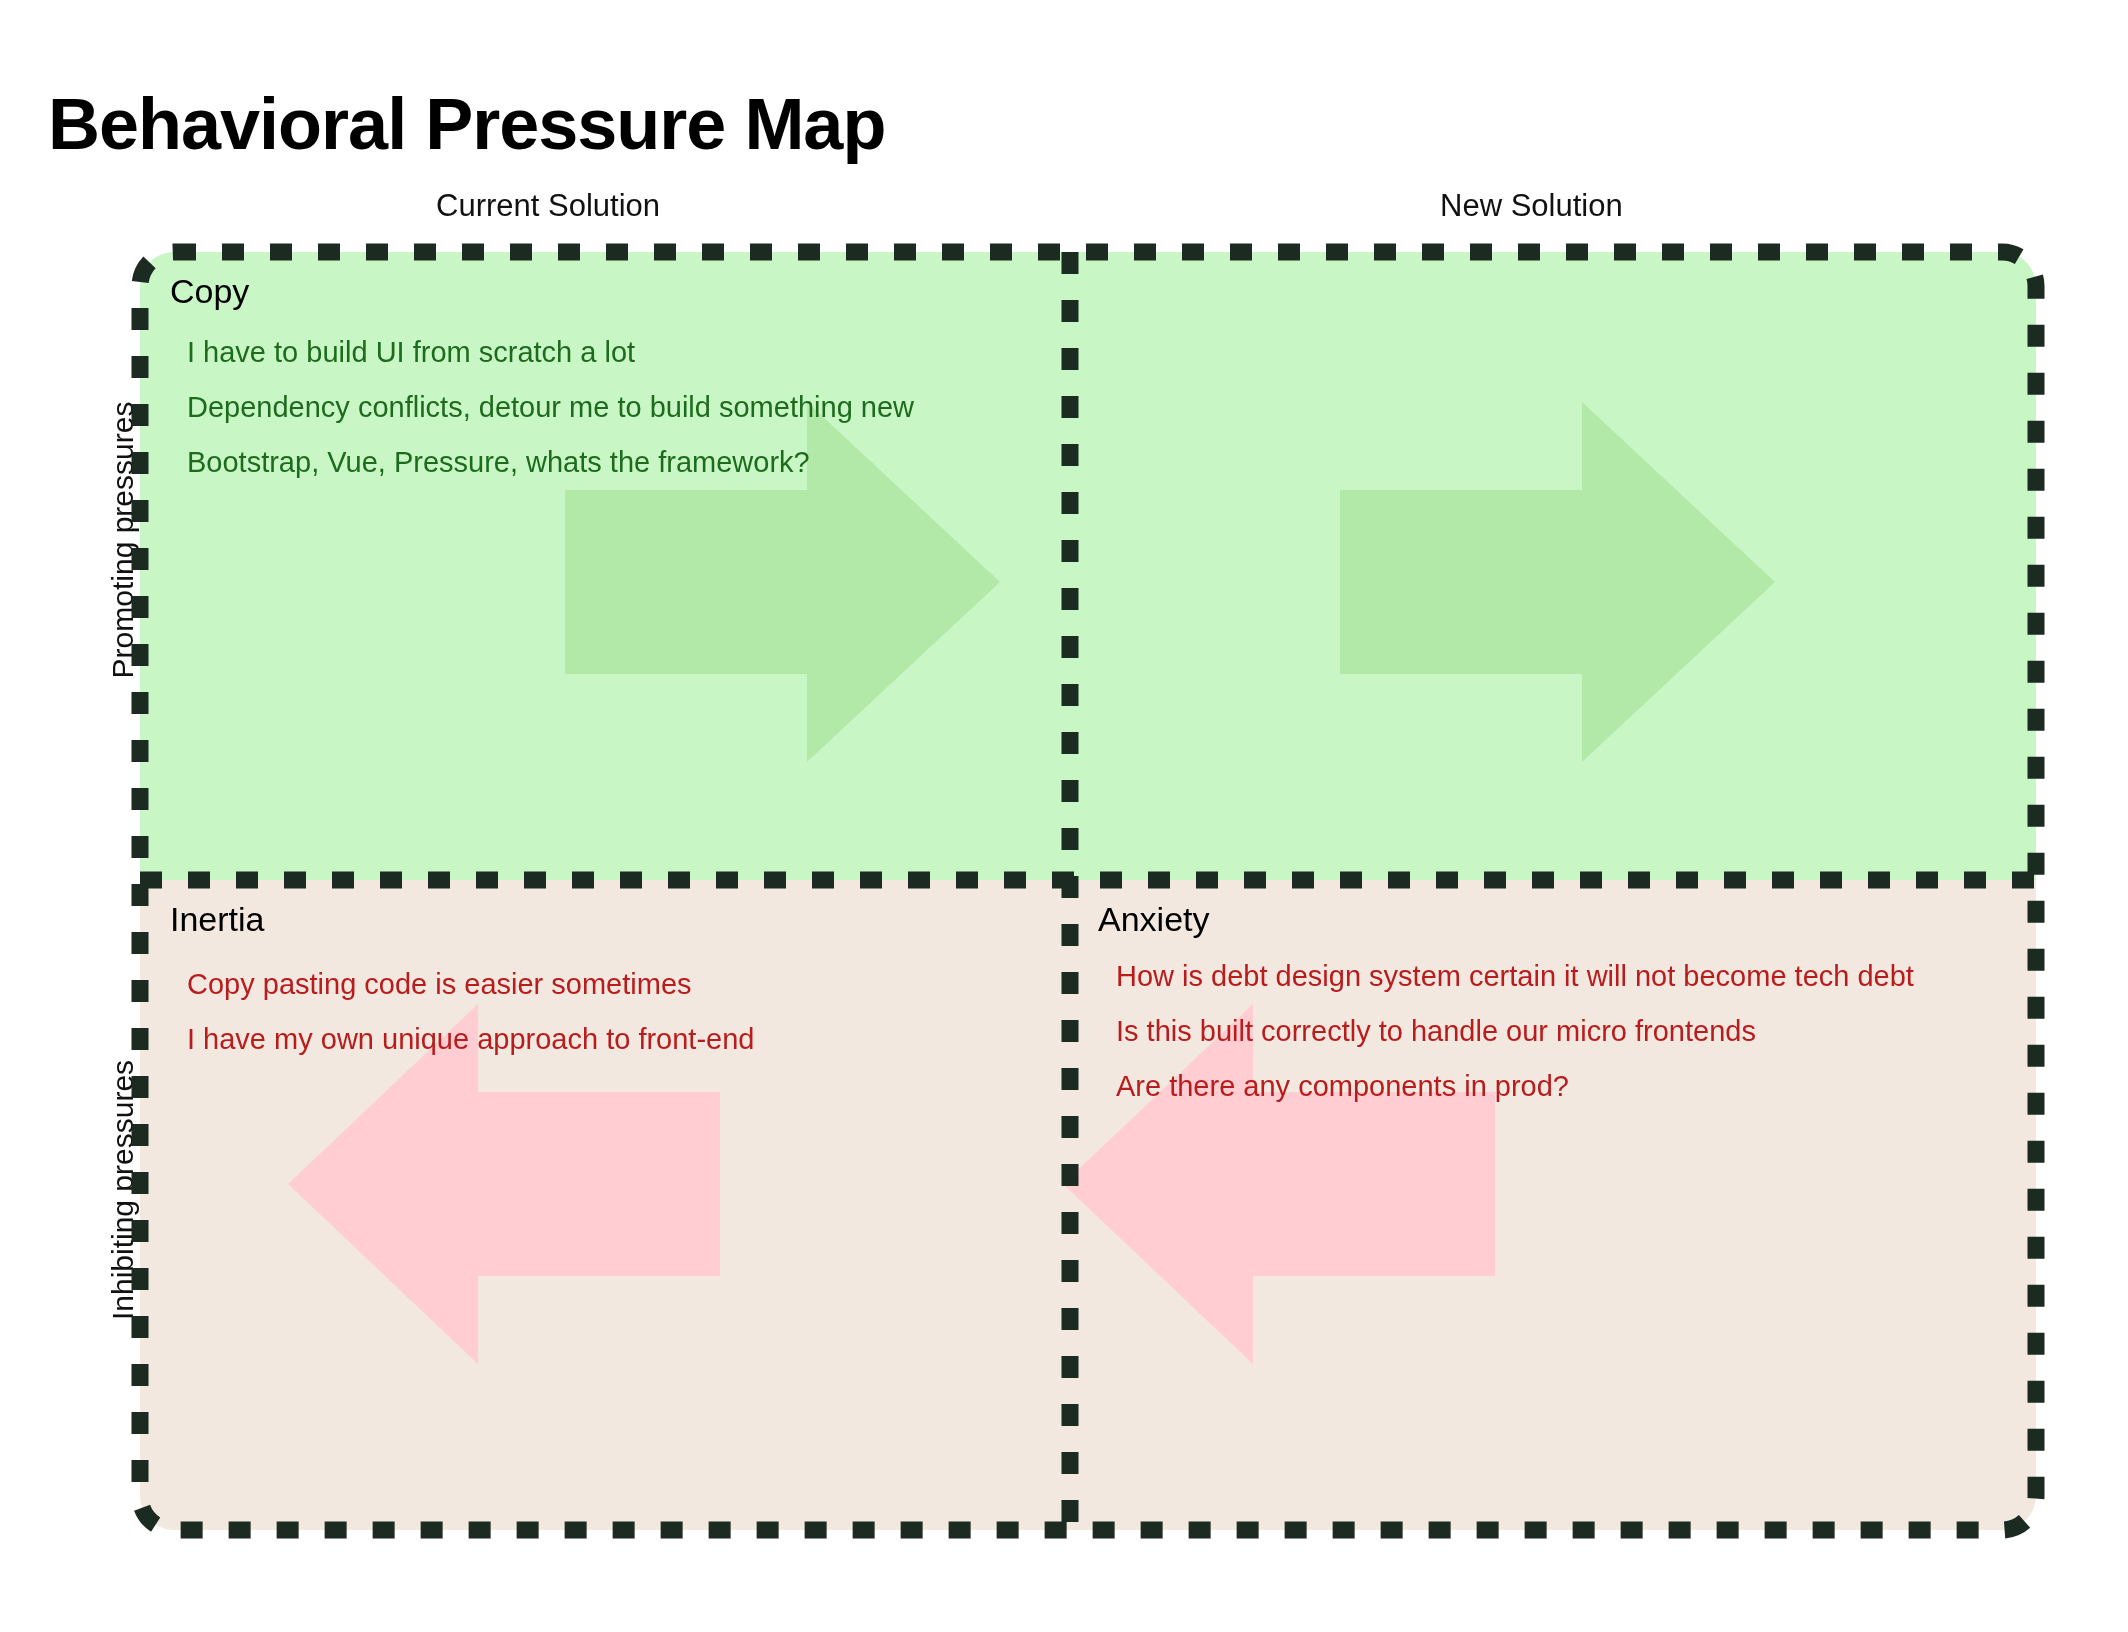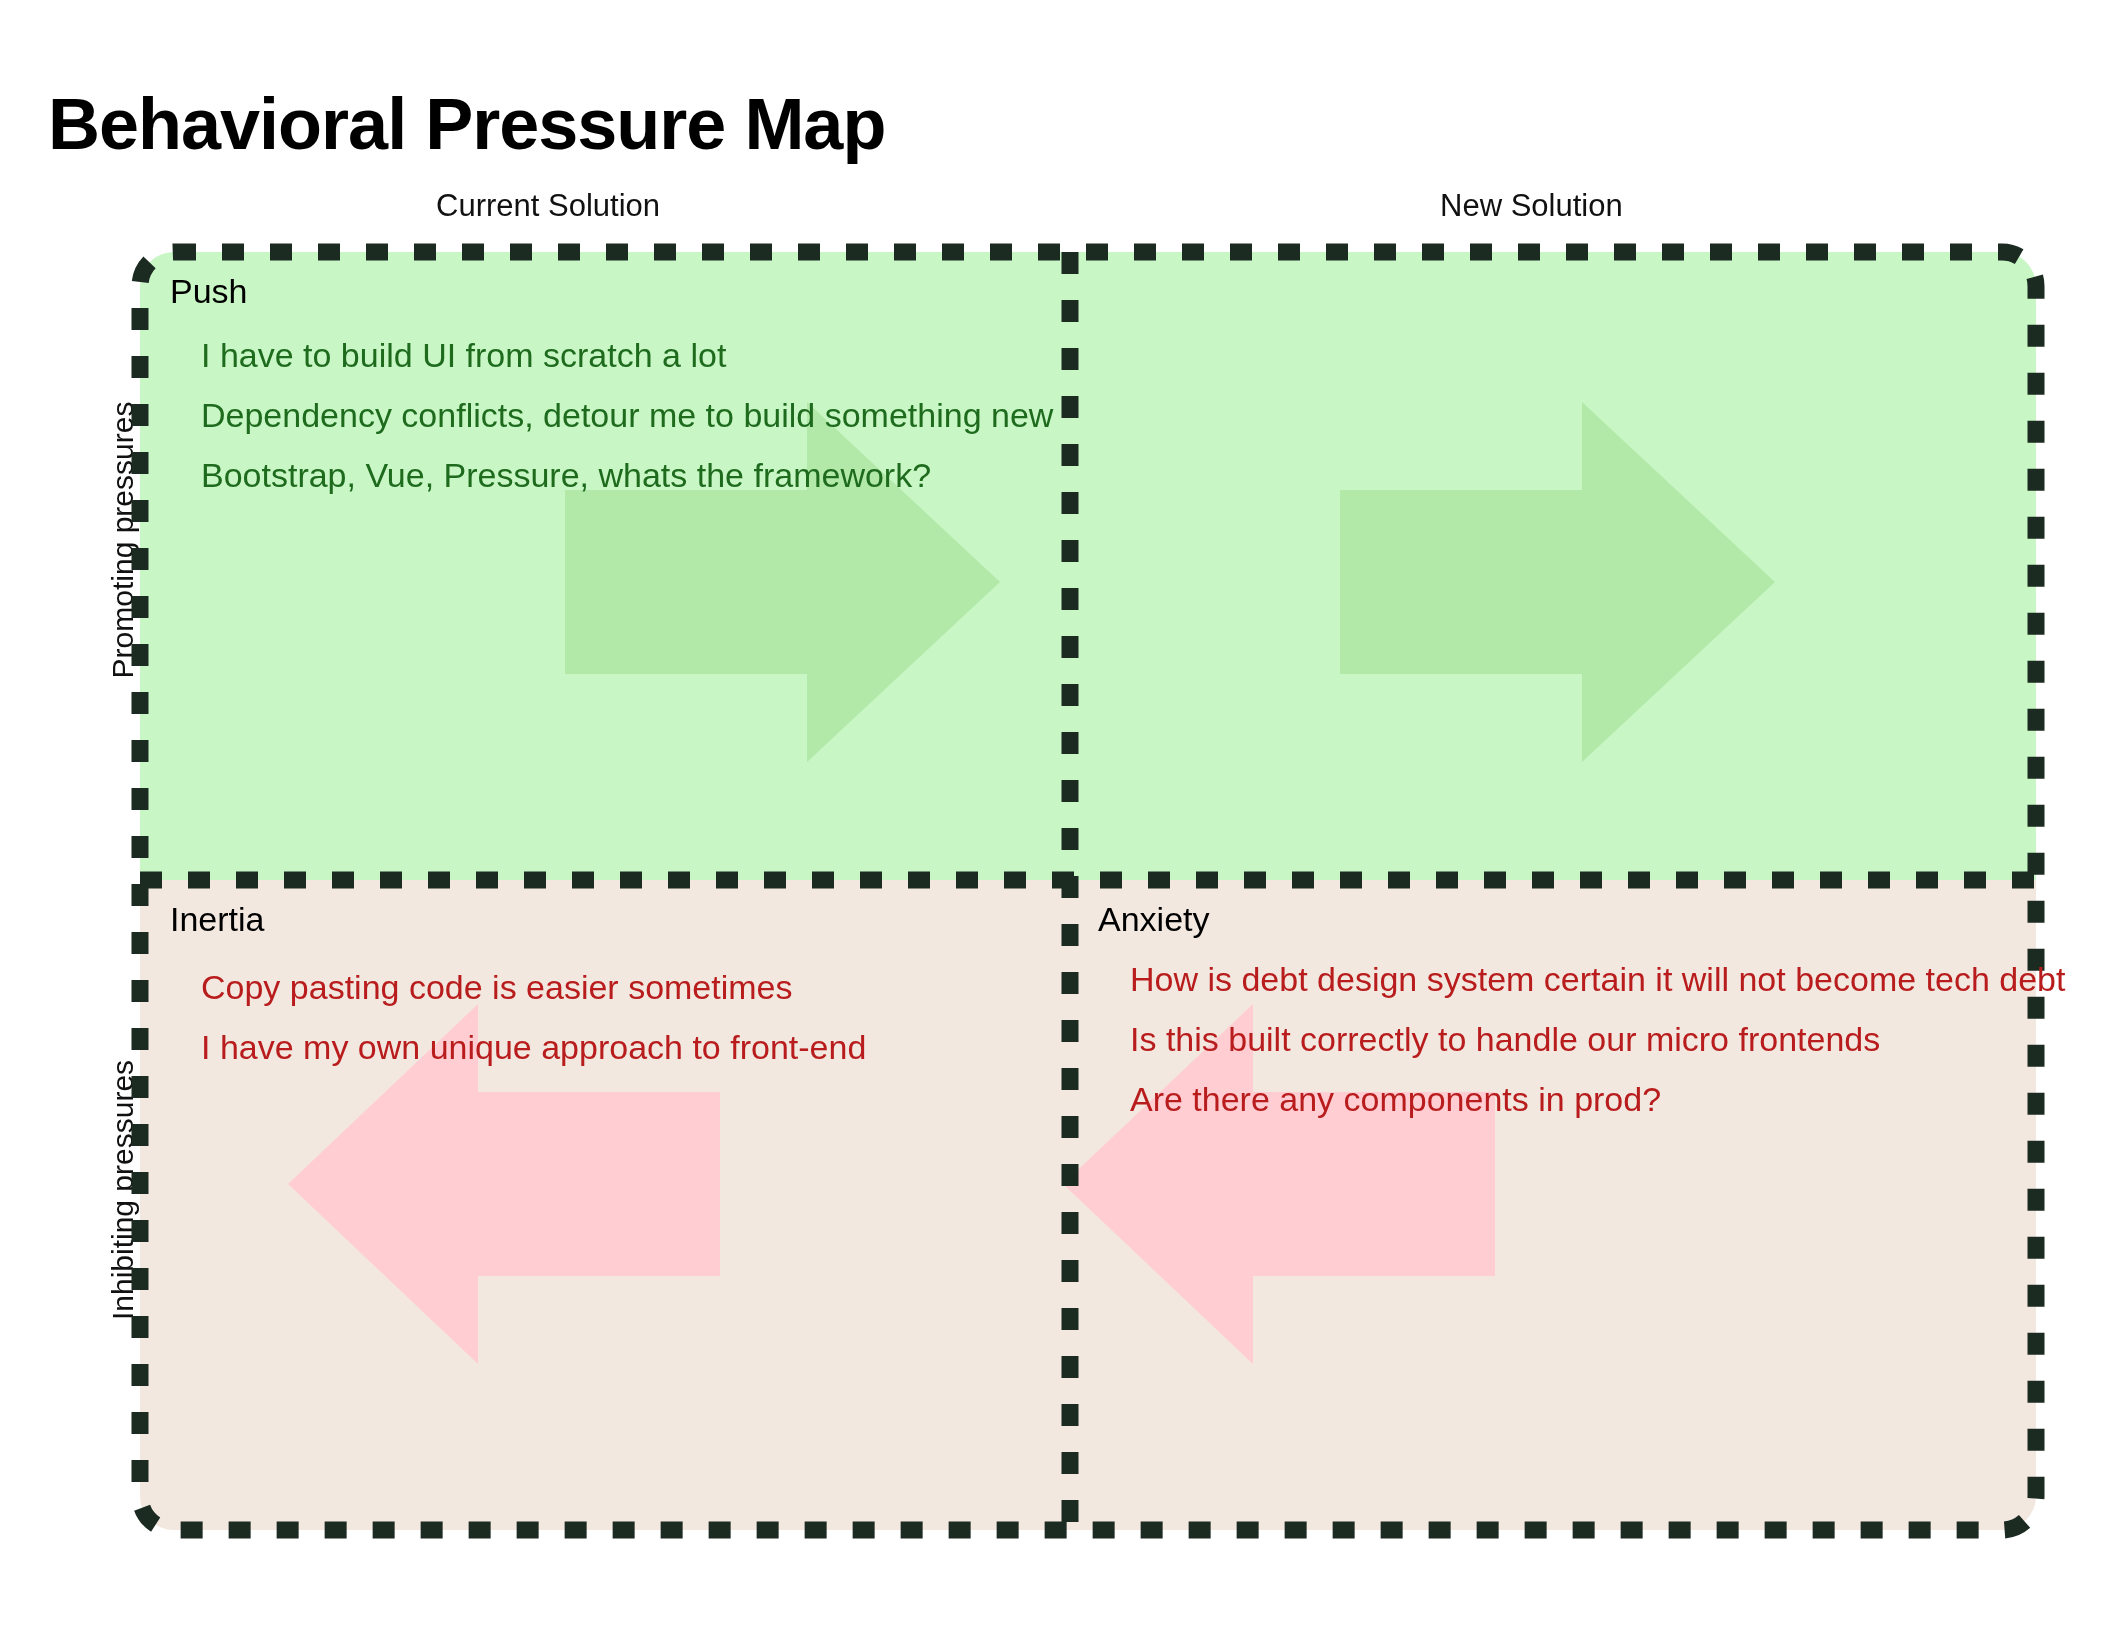--- a/index.html
+++ b/index.html
@@ -135,25 +135,24 @@
     margin: 0;
     padding: 0;
     list-style: none;
   }
   .quad.push .bullet-list    { left: 47px; top: 86px; }
   .quad.pull .bullet-list    { left: 46px; top: 78px; }
   .quad.inertia .bullet-list { left: 47px; top: 90px; }
   .quad.anxiety .bullet-list { left: 46px; top: 82px; }
 
   .bullet-list li {
-    font-size: 34px;
+    font-size: 29px;
     line-height: 1.0;
     white-space: nowrap;
     margin-bottom: 26px;
-    margin-left: 14px;
   }
   .promote-text li { color: #1E6B1E; }
   .inhibit-text li { color: #b91c1c; }
 </style>
 </head>
 <body>
 
 <h1 class="page-title">Behavioral Pressure Map</h1>
 
 <div class="col-header current">Current Solution</div>
@@ -178,21 +177,21 @@
     <polygon fill="#FFCDD2" points="1355,840 1113,840 1113,752 923,932 1113,1112 1113,1024 1355,1024"></polygon>
   </svg>
 
   <svg id="frame-svg" viewBox="0 0 1936 1318">
     <rect x="20" y="20" width="1896" height="1278" rx="34" ry="34" fill="none" stroke="#1C2B22" stroke-width="17" stroke-dasharray="22 26" stroke-linecap="butt"></rect>
     <line x1="20" y1="648" x2="1916" y2="648" stroke="#1C2B22" stroke-width="17" stroke-dasharray="22 26" stroke-linecap="butt"></line>
     <line x1="950" y1="20" x2="950" y2="1298" stroke="#1C2B22" stroke-width="17" stroke-dasharray="22 26" stroke-linecap="butt"></line>
   </svg>
 
   <div class="quad push">
-    <div class="quad-title">Push</div>
+    <div class="quad-title">Copy</div>
     <ul class="bullet-list promote-text">
       <li>I have to build UI from scratch a lot</li>
       <li>Dependency conflicts, detour me to build something new</li>
       <li>Bootstrap, Vue, Pressure, whats the framework?</li>
     </ul>
   </div>
 
 
   <div class="quad inertia">
     <div class="quad-title">Inertia</div>

